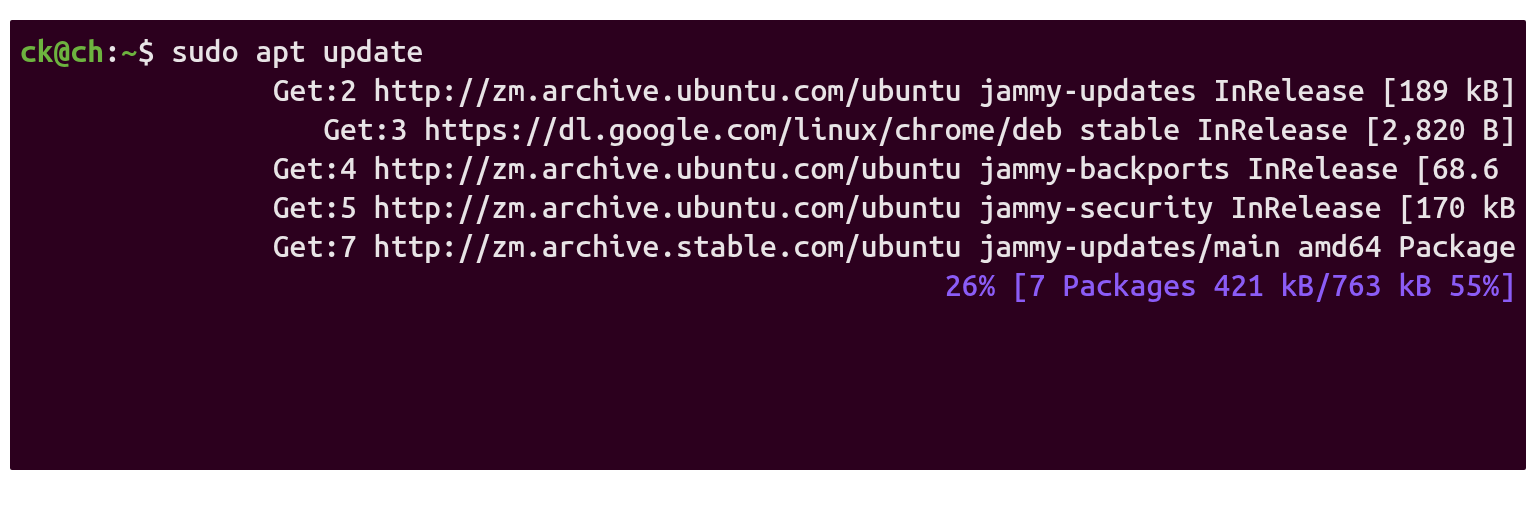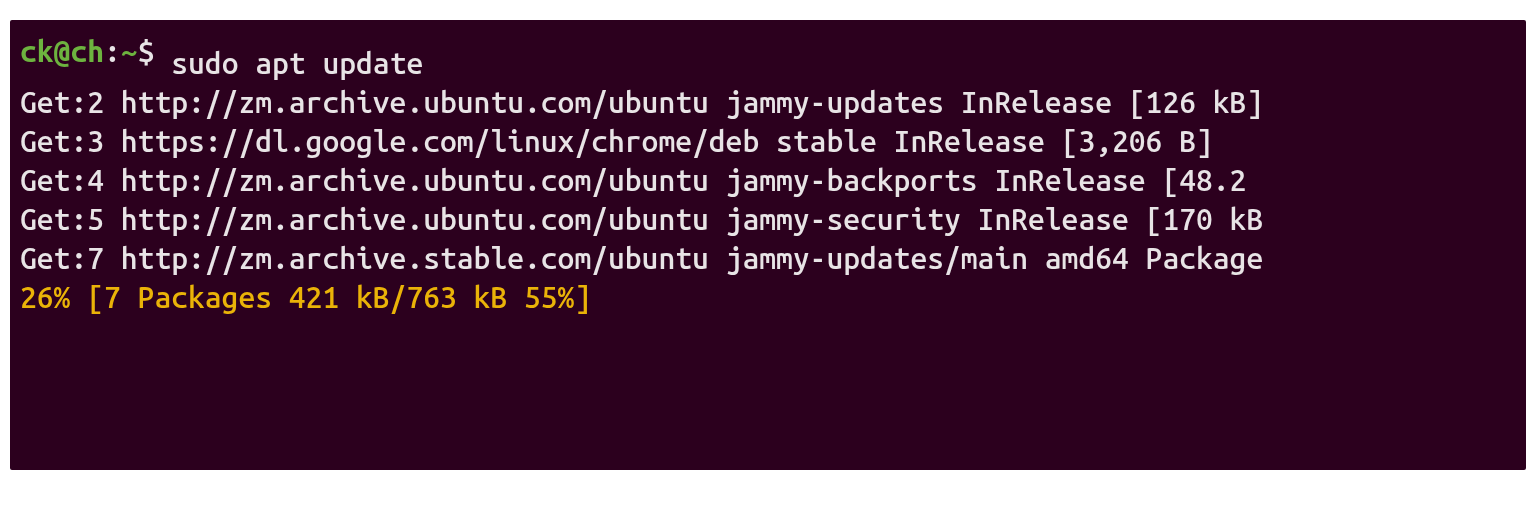--- a/index.html
+++ b/index.html
@@ -1,18 +1,19 @@
 <!DOCTYPE html>
 <html><head>
   <meta charset="utf-8">
   <style>
     * {
       margin: 0;
       padding: 0;
       box-sizing: border-box;
+      text-align: right;
     }
     body {
       background: #ffffff;
       width: 1536px;
       height: 521px;
       padding: 20px 10px;
     }
     .terminal {
       background: #2c001e;
       width: 100%;
@@ -41,35 +42,34 @@
       color: #e8e4e6;
     }
     .tilde-path {
       color: #6db33f;
     }
     .prompt-dollar {
       color: #e8e4e6;
     }
     .command {
       color: #e8e4e6;
-      margin-top: 12px;
     }
     .output {
       color: #e8e4e6;
     }
     .progress {
-      color: #eab308;
+      color: #8b5cf6;
     }
   </style>
 </head>
 <body>
 
 <div class="terminal">
   <div class="terminal-line prompt-line">
     <span class="user-host">ck@ch</span><span class="prompt-sep">:</span><span class="tilde-path">~</span><span class="prompt-dollar">$ </span><span class="command">sudo apt update</span>
   </div>
-  <div class="terminal-line output">Get:2 http://zm.archive.ubuntu.com/ubuntu jammy-updates InRelease [126 kB]</div>
-  <div class="terminal-line output">Get:3 https://dl.google.com/linux/chrome/deb stable InRelease [3,206 B]</div>
-  <div class="terminal-line output">Get:4 http://zm.archive.ubuntu.com/ubuntu jammy-backports InRelease [48.2 </div>
+  <div class="terminal-line output">Get:2 http://zm.archive.ubuntu.com/ubuntu jammy-updates InRelease [189 kB]</div>
+  <div class="terminal-line output">Get:3 https://dl.google.com/linux/chrome/deb stable InRelease [2,820 B]</div>
+  <div class="terminal-line output">Get:4 http://zm.archive.ubuntu.com/ubuntu jammy-backports InRelease [68.6 </div>
   <div class="terminal-line output">Get:5 http://zm.archive.ubuntu.com/ubuntu jammy-security InRelease [170 kB</div>
   <div class="terminal-line output">Get:7 http://zm.archive.stable.com/ubuntu jammy-updates/main amd64 Package</div>
   <div class="terminal-line progress">26% [7 Packages 421 kB/763 kB 55%]</div>
 </div>
 
 </body></html>

